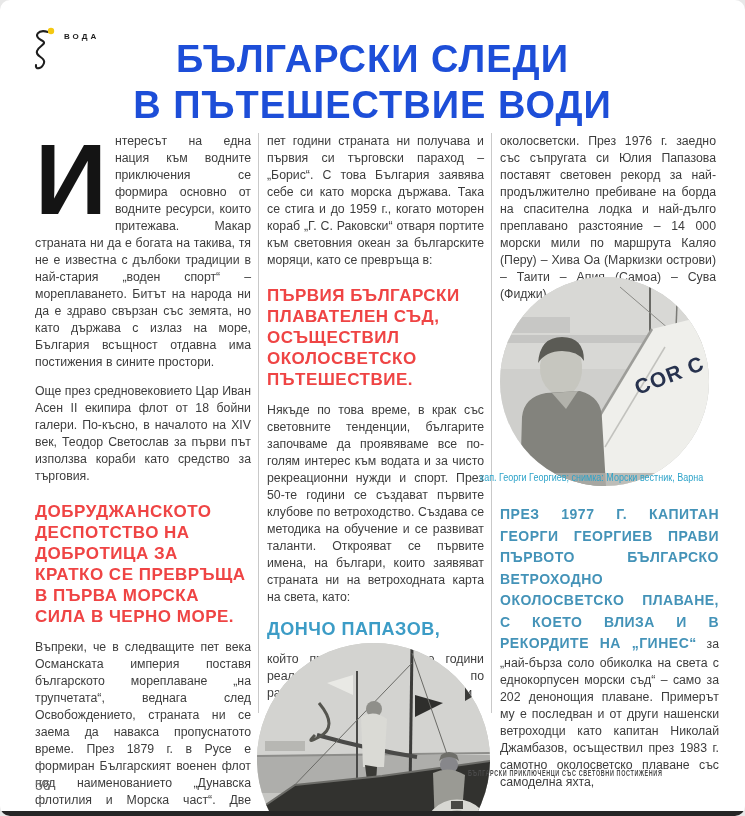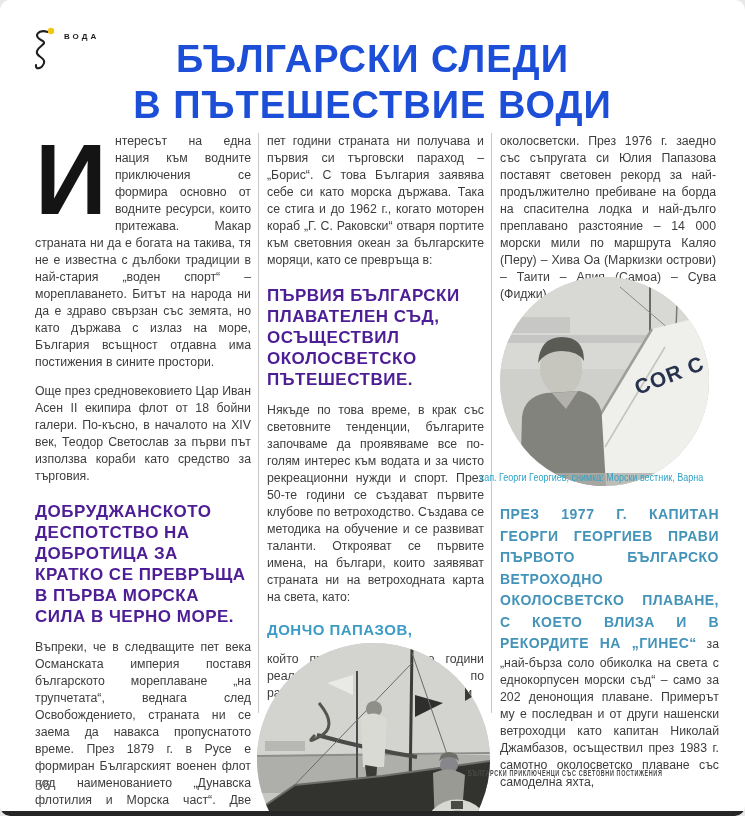--- a/index.html
+++ b/index.html
@@ -19,22 +19,22 @@
   .rule-2{left:491px;}
   
   .col{position:absolute;top:133px;font-size:12.3px;line-height:17px;}
   .col1{left:35px;width:216px;}
   .col2{left:267px;width:217px;}
   .col3{left:500px;width:216px;}
   p.body{margin:0 0 12px 0;text-align:justify;}
   .dropcap{float:left;font-size:100px;line-height:88px;font-weight:bold;color:#141414;
            margin:2px 8px 0 0;}
   .subhead{margin:16px 0 12px 0;font-size:17px;line-height:21px;font-weight:bold;
-           letter-spacing:.5px;color:#4c1d95;text-align:left;}
-  .name-head{margin:14px 0 12px 0;font-size:15px;line-height:19px;font-weight:bold;
+           letter-spacing:.5px;color:#ef4444;text-align:left;}
+  .name-head{margin:14px 0 12px 0;font-size:18px;line-height:19px;font-weight:bold;
              letter-spacing:.5px;color:#3c9cc6;}
   
   .caption-gray{margin-top:14px;text-align:center;font-size:10px;line-height:14px;color:#474747;}
   .caption-gray .squeeze{display:inline-block;transform:scaleX(.88);transform-origin:center top;white-space:normal;width:113%;margin-left:-6.5%;}
   .caption-teal{position:absolute;left:480px;top:471px;width:189px;font-size:10px;line-height:13px;
                 color:#2da3c9;}
   .caption-teal .squeeze{display:inline-block;transform:scaleX(.9);transform-origin:left top;white-space:nowrap;}
   
   .col3-heading-block{position:absolute;left:500px;top:504px;width:219px;font-size:12.3px;
                       line-height:17px;text-align:justify;}
@@ -74,21 +74,21 @@
   <div class="rule rule-2"></div>
 
   <section class="col col1">
     <p class="body"><span class="dropcap">И</span><span>нтересът на една нация към водните приключения се формира основно от водните ресурси, които притежава. Макар страната ни да е богата на такива, тя не е известна с дълбоки традиции в най-стария „воден спорт“ – мореплаването. Битът на народа ни да е здраво свързан със земята, но като държава с излаз на море, България всъщност отдавна има постижения в сините простори.</span></p>
     <p class="body">Още през средновековието Цар Иван Асен II екипира флот от 18 бойни галери. По-късно, в началото на XIV век, Теодор Светослав за първи път използва кораби като средство за търговия.</p>
     <h2 class="subhead">ДОБРУДЖАНСКОТО ДЕСПОТСТВО НА ДОБРОТИЦА ЗА КРАТКО СЕ ПРЕВРЪЩА В ПЪРВА МОРСКА СИЛА В ЧЕРНО МОРЕ.</h2>
     <p class="body">Въпреки, че в следващите пет века Османската империя поставя българското мореплаване „на трупчетата“, веднага след Освобождението, страната ни се заема да навакса пропуснатото време. През 1879 г. в Русе е формиран Българският военен флот под наименованието „Дунавска флотилия и Морска част“. Две години по-късно към флотилията е създадено и морското училище, а през 1889 г. шестимата варненски предприемачи Велико Христов, Янко Славчев, Петър Енчев, Иван Мънзов, Стат Паница и Петър Попов полагат основите на първото Българско търговско параходно дружество. Само след</p>
   </section>
 
   <section class="col col2">
-    <p class="body">пет години страната ни получава и първия си търговски параход – „Борис“. С това България заявява себе си като морска държава. Така се стига и до 1962 г., когато моторен кораб „Г. С. Раковски“ отваря портите към световния океан за българските моряци, като се превръща в:</p>
+    <p class="body">пет години страната ни получава и първия си търговски параход – „Борис“. С това България заявява себе си като морска държава. Така се стига и до 1959 г., когато моторен кораб „Г. С. Раковски“ отваря портите към световния океан за българските моряци, като се превръща в:</p>
     <h2 class="subhead">ПЪРВИЯ БЪЛГАРСКИ ПЛАВАТЕЛЕН СЪД, ОСЪЩЕСТВИЛ ОКОЛОСВЕТСКО ПЪТЕШЕСТВИЕ.</h2>
     <p class="body">Някъде по това време, в крак със световните тенденции, българите започваме да проявяваме все по-голям интерес към водата и за чисто рекреационни нужди и спорт. През 50-те години се създават първите клубове по ветроходство. Създава се методика на обучение и се развиват таланти. Открояват се първите имена, на българи, които заявяват страната ни на ветроходната карта на света, като:</p>
     <h3 class="name-head">ДОНЧО ПАПАЗОВ,</h3>
     <p class="body" style="margin-bottom:0;">който през 70-те и 80-те години реализира серия плавания по различни маршрути, включително и</p>
     <div class="caption-gray"><span class="squeeze">Дончо Папазов с жена си Джу и 6 годишната им дъщеря Яна. Яхта “Тивия” Околосветско пътешествие 1979-1981 г.</span></div>
   </section>
 
   <section class="col col3">
     <p class="body">околосветски. През 1976 г. заедно със съпругата си Юлия Папазова поставят световен рекорд за най-продължително пребиване на борда на спасителна лодка и най-дълго преплавано разстояние – 14 000 морски мили по маршрута Каляо (Перу) – Хива Оа (Маркизки острови) – Таити – Апия (Самоа) – Сува (Фиджи).</p>
   </section>

